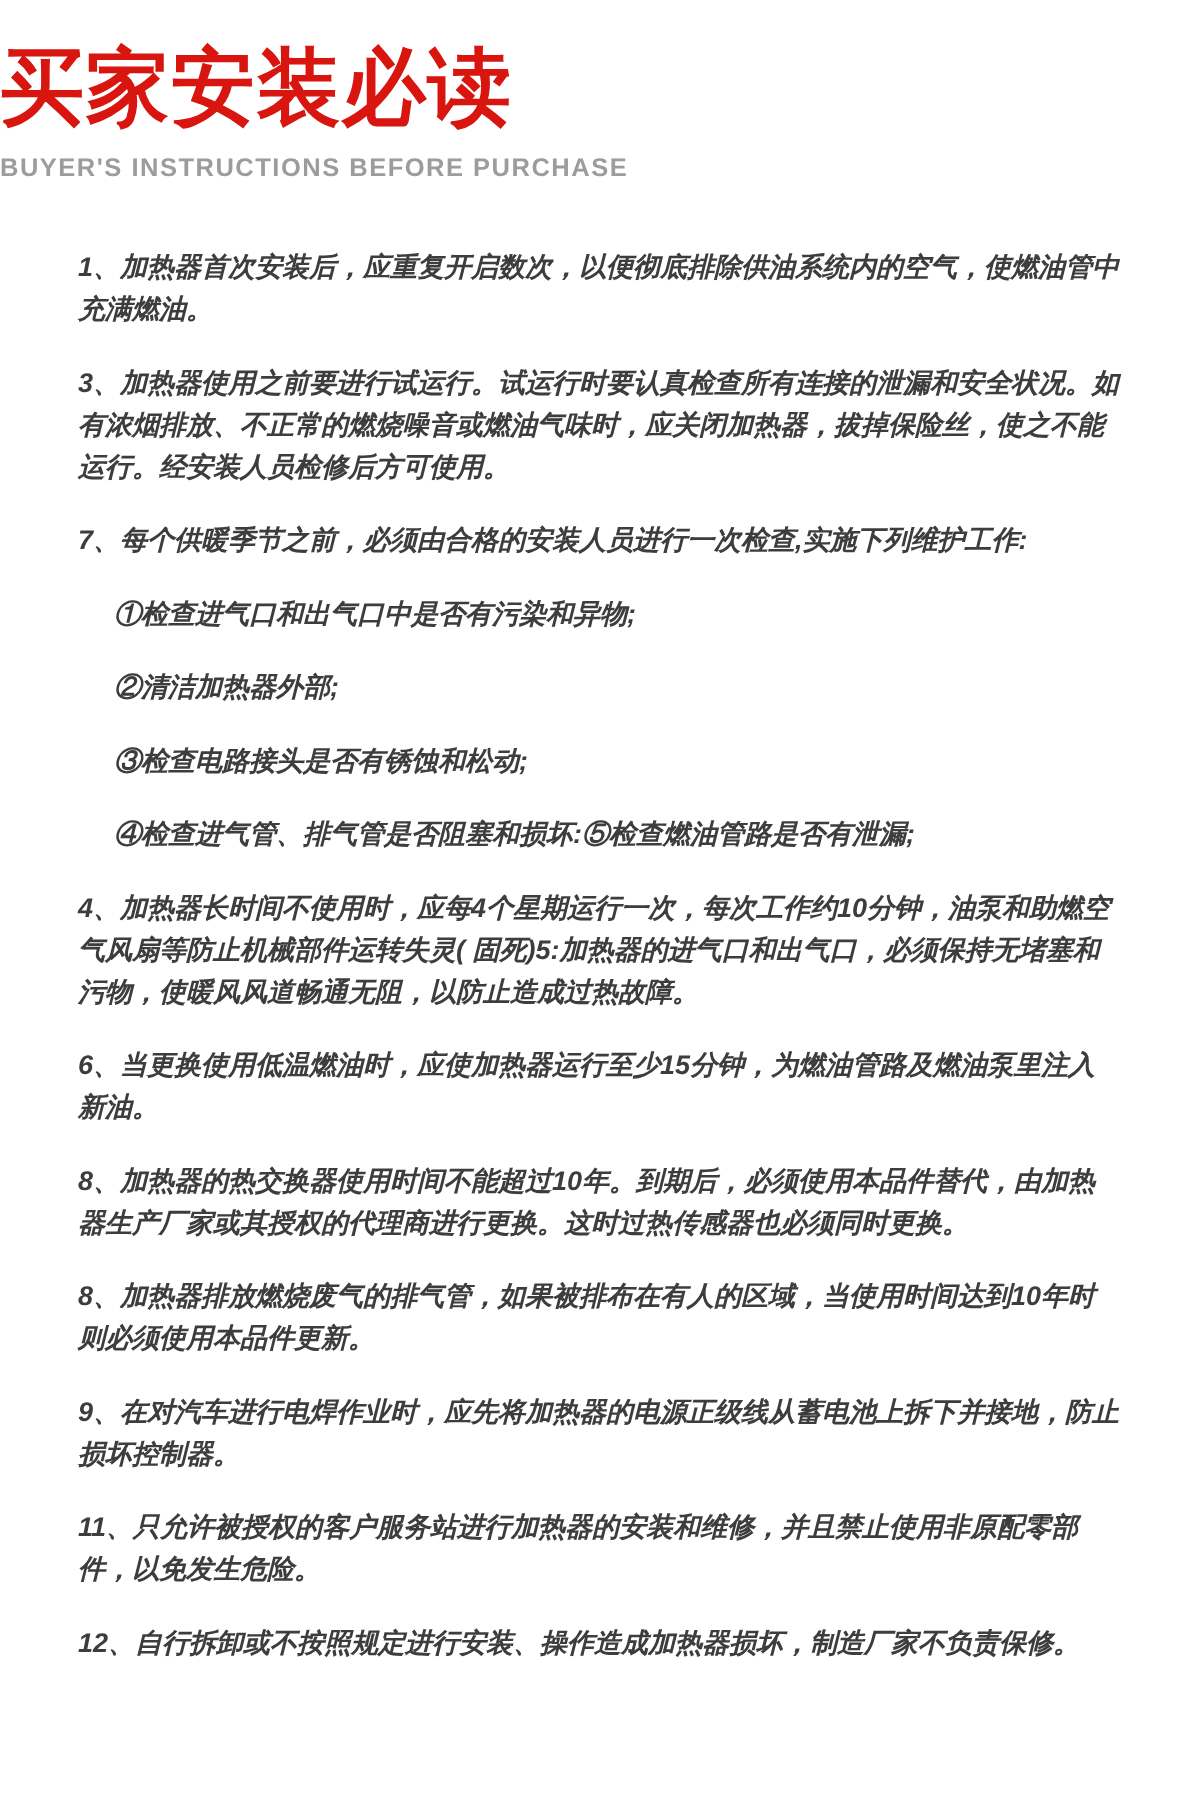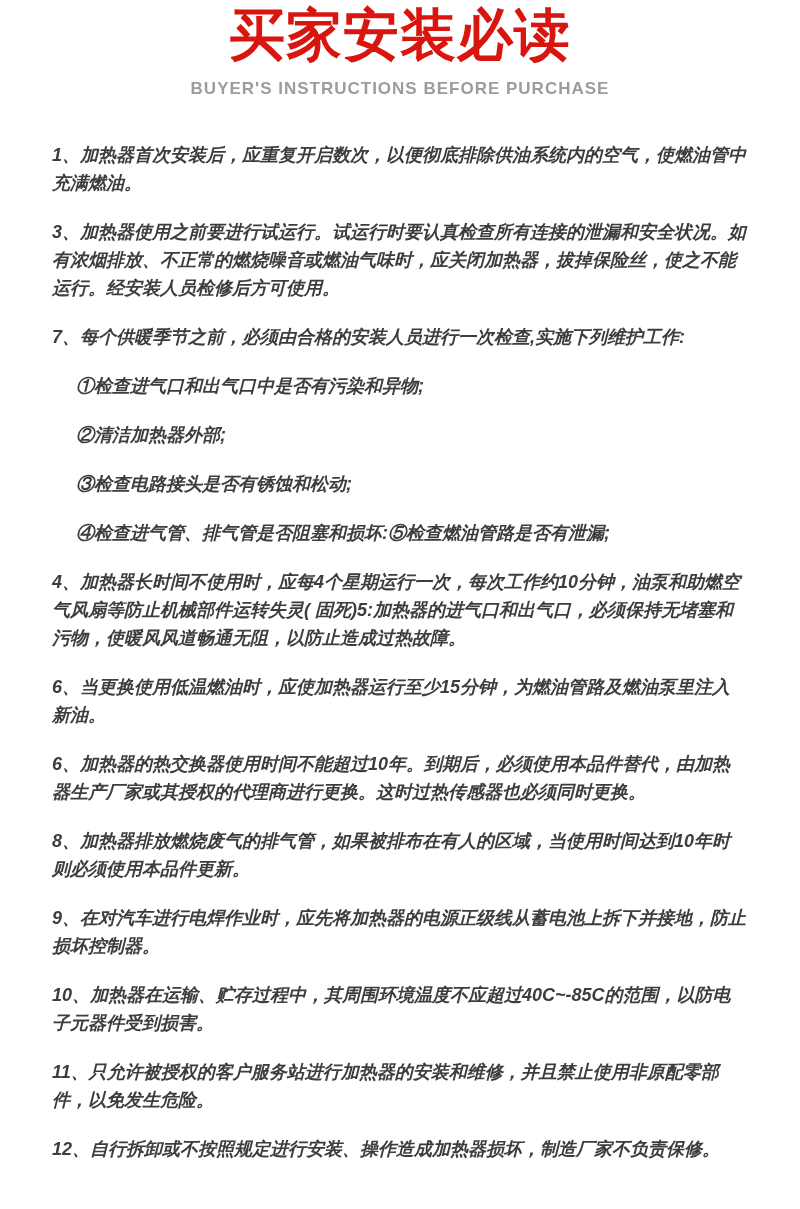--- a/index.html
+++ b/index.html
@@ -11,22 +11,22 @@
     position: relative;
     width: 800px;
     height: 1209px;
     margin: 0 auto;
     background: #ffffff;
     box-sizing: border-box;
     font-family: "Liberation Sans", sans-serif;
     overflow: hidden;
   }
   .header {
-    text-align: center;
-    padding-top: 3px;
+    text-align: left;
+    padding-top: 26px;
   }
   .title {
     margin: 0;
     color: #d8150f;
     font-size: 56px;
     line-height: 64px;
     font-weight: bold;
     letter-spacing: 1px;
   }
   .subtitle {
@@ -65,20 +65,19 @@
   <div class="content">
       <p class="para">1、加热器首次安装后，应重复开启数次，以便彻底排除供油系统内的空气，使燃油管中充满燃油。</p>
       <p class="para">3、加热器使用之前要进行试运行。试运行时要认真检查所有连接的泄漏和安全状况。如有浓烟排放、不正常的燃烧噪音或燃油气味时，应关闭加热器，拔掉保险丝，使之不能运行。经安装人员检修后方可使用。</p>
       <p class="para">7、每个供暖季节之前，必须由合格的安装人员进行一次检查,实施下列维护工作:</p>
       <p class="para sub">①检查进气口和出气口中是否有污染和异物;</p>
       <p class="para sub">②清洁加热器外部;</p>
       <p class="para sub">③检查电路接头是否有锈蚀和松动;</p>
       <p class="para sub">④检查进气管、排气管是否阻塞和损坏:⑤检查燃油管路是否有泄漏;</p>
       <p class="para">4、加热器长时间不使用时，应每4个星期运行一次，每次工作约10分钟，油泵和助燃空气风扇等防止机械部件运转失灵( 固死)5:加热器的进气口和出气口，必须保持无堵塞和污物，使暖风风道畅通无阻，以防止造成过热故障。</p>
       <p class="para">6、当更换使用低温燃油时，应使加热器运行至少15分钟，为燃油管路及燃油泵里注入新油。</p>
-      <p class="para">6、加热器的热交换器使用时间不能超过10年。到期后，必须使用本品件替代，由加热器生产厂家或其授权的代理商进行更换。这时过热传感器也必须同时更换。</p>
+      <p class="para">8、加热器的热交换器使用时间不能超过10年。到期后，必须使用本品件替代，由加热器生产厂家或其授权的代理商进行更换。这时过热传感器也必须同时更换。</p>
       <p class="para">8、加热器排放燃烧废气的排气管，如果被排布在有人的区域，当使用时间达到10年时则必须使用本品件更新。</p>
       <p class="para">9、在对汽车进行电焊作业时，应先将加热器的电源正级线从蓄电池上拆下并接地，防止损坏控制器。</p>
-      <p class="para">10、加热器在运输、贮存过程中，其周围环境温度不应超过40C~-85C的范围，以防电子元器件受到损害。</p>
       <p class="para">11、只允许被授权的客户服务站进行加热器的安装和维修，并且禁止使用非原配零部件，以免发生危险。</p>
       <p class="para">12、自行拆卸或不按照规定进行安装、操作造成加热器损坏，制造厂家不负责保修。</p>
     </div>
 </div>
 
 </body></html>

